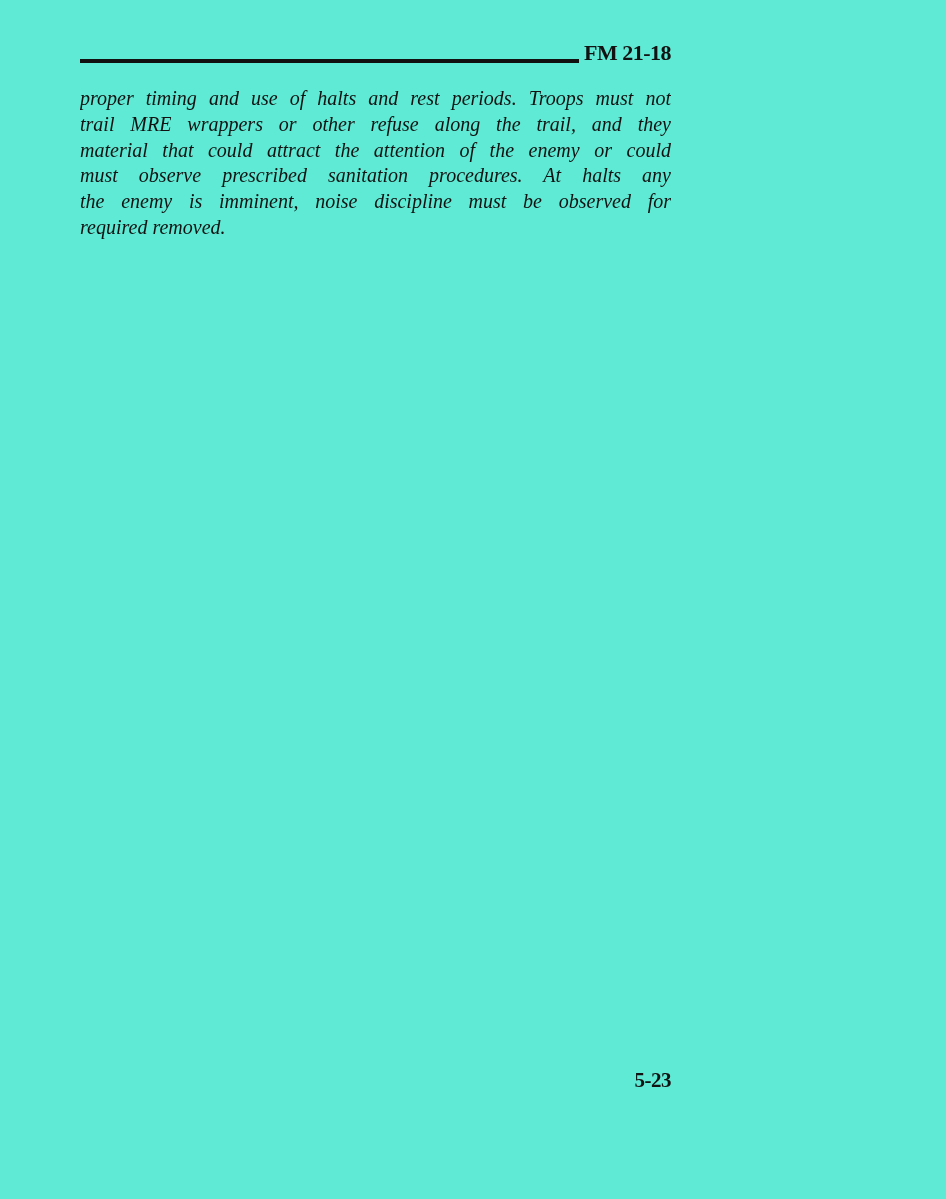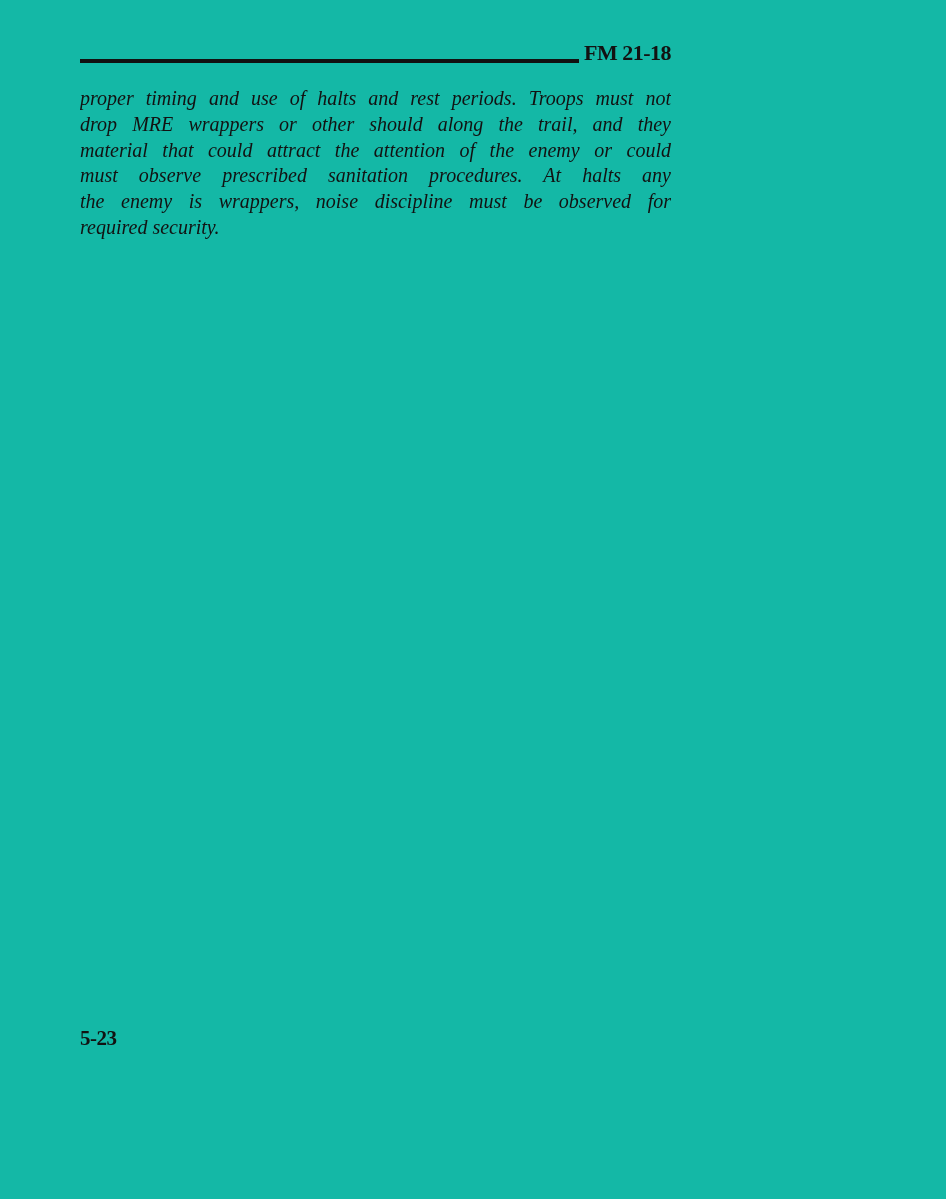--- a/index.html
+++ b/index.html
@@ -4,21 +4,21 @@
 <style>
   html, body {
     margin: 0;
     padding: 0;
     background: #ffffff;
   }
   .page {
     position: relative;
     width: 946px;
     height: 1199px;
-    background: #14b8a6;
+    background: #5eead4;
     font-family: "Liberation Serif", "DejaVu Serif", serif;
     color: #121212;
     overflow: hidden;
   }
   .content-column {
     position: absolute;
     left: 80px;
     top: 0;
     width: 591px;
     height: 100%;
@@ -62,46 +62,46 @@
     overflow: hidden;
     font-style: italic;
   }
   .body-line.last {
     text-align: left;
     text-align-last: left;
   }
   .page-footer {
     position: absolute;
     left: 0;
-    top: 1026px;
+    top: 1068px;
     width: 100%;
-    text-align: left;
+    text-align: right;
     font-weight: bold;
     font-size: 21px;
     letter-spacing: -0.5px;
   }
 </style>
 </head>
 <body>
 
 <div class="page">
   <div class="content-column">
 
     <header class="page-header">
       <div class="header-rule"></div>
       <span class="doc-id">FM 21-18</span>
     </header>
 
     <main class="body-text">
       <div class="body-line">proper timing and use of halts and rest periods. Troops must not</div>
-      <div class="body-line">drop MRE wrappers or other should along the trail, and they</div>
+      <div class="body-line">trail MRE wrappers or other refuse along the trail, and they</div>
       <div class="body-line">material that could attract the attention of the enemy or could</div>
       <div class="body-line">must observe prescribed sanitation procedures. At halts any</div>
-      <div class="body-line">the enemy is wrappers, noise discipline must be observed for</div>
-      <div class="body-line last">required security.</div>
+      <div class="body-line">the enemy is imminent, noise discipline must be observed for</div>
+      <div class="body-line last">required removed.</div>
     </main>
 
     <footer class="page-footer">
       <span>5-23</span>
     </footer>
 
   </div>
 </div>
 
 </body></html>

